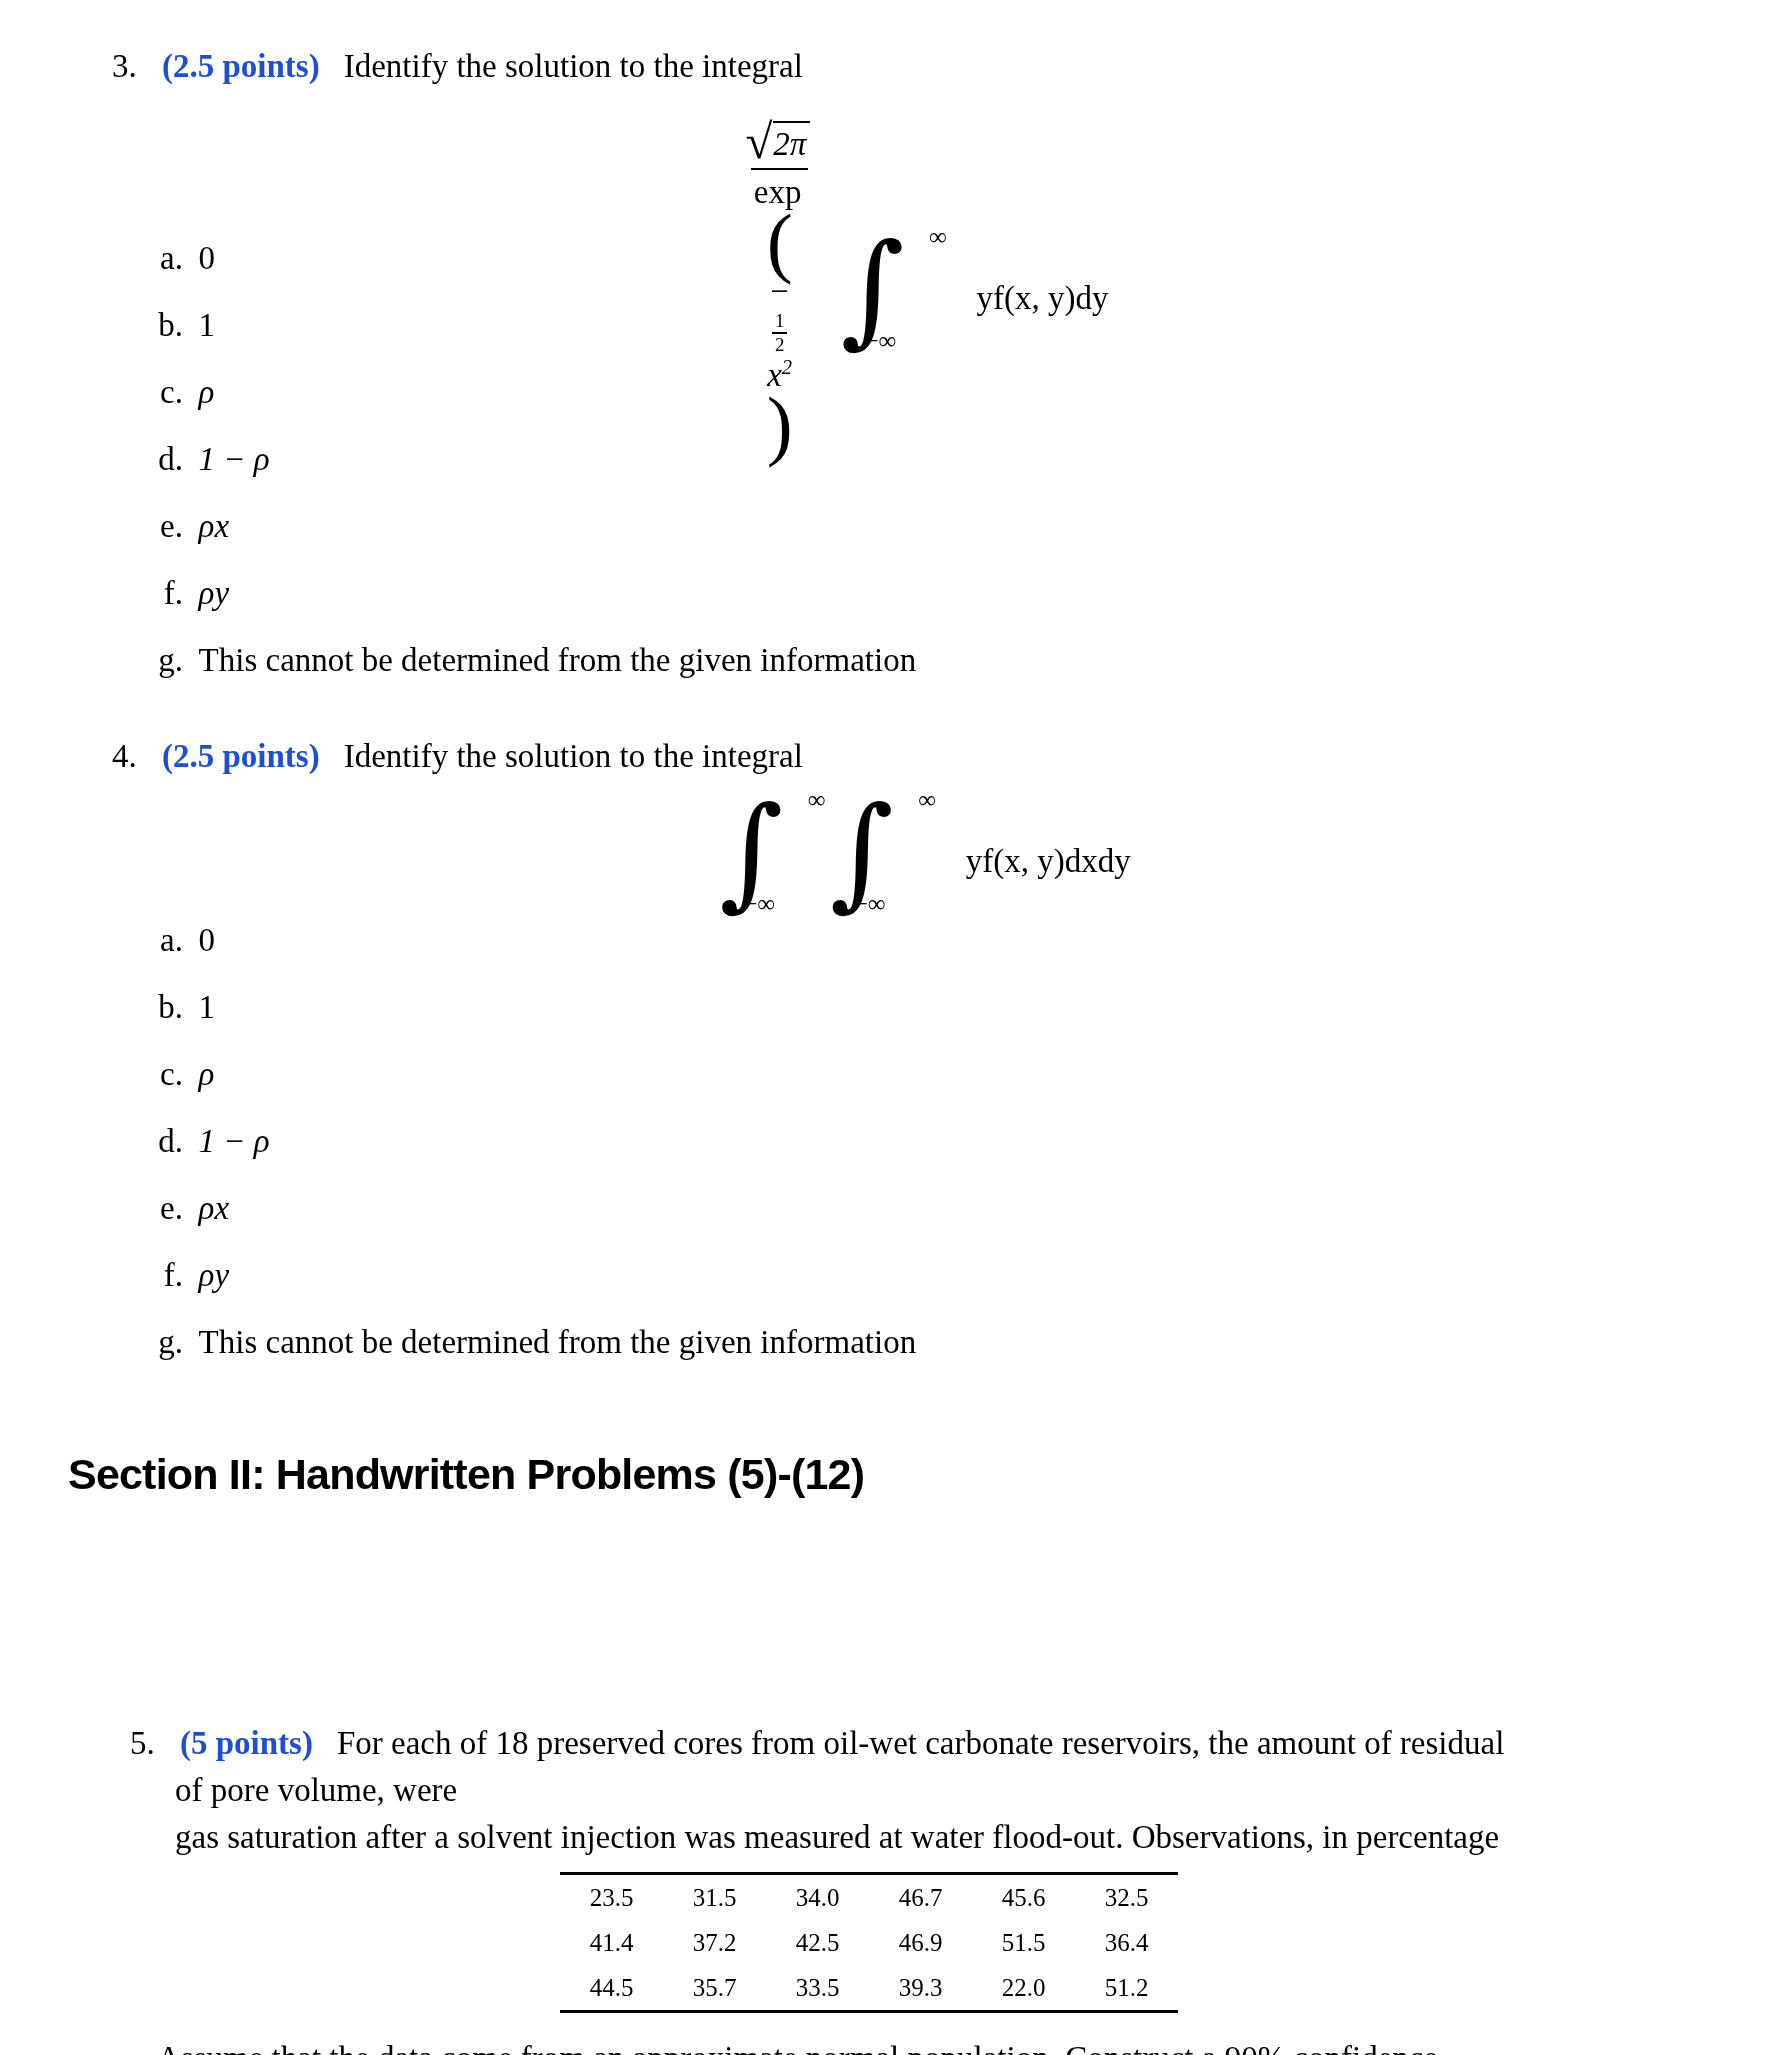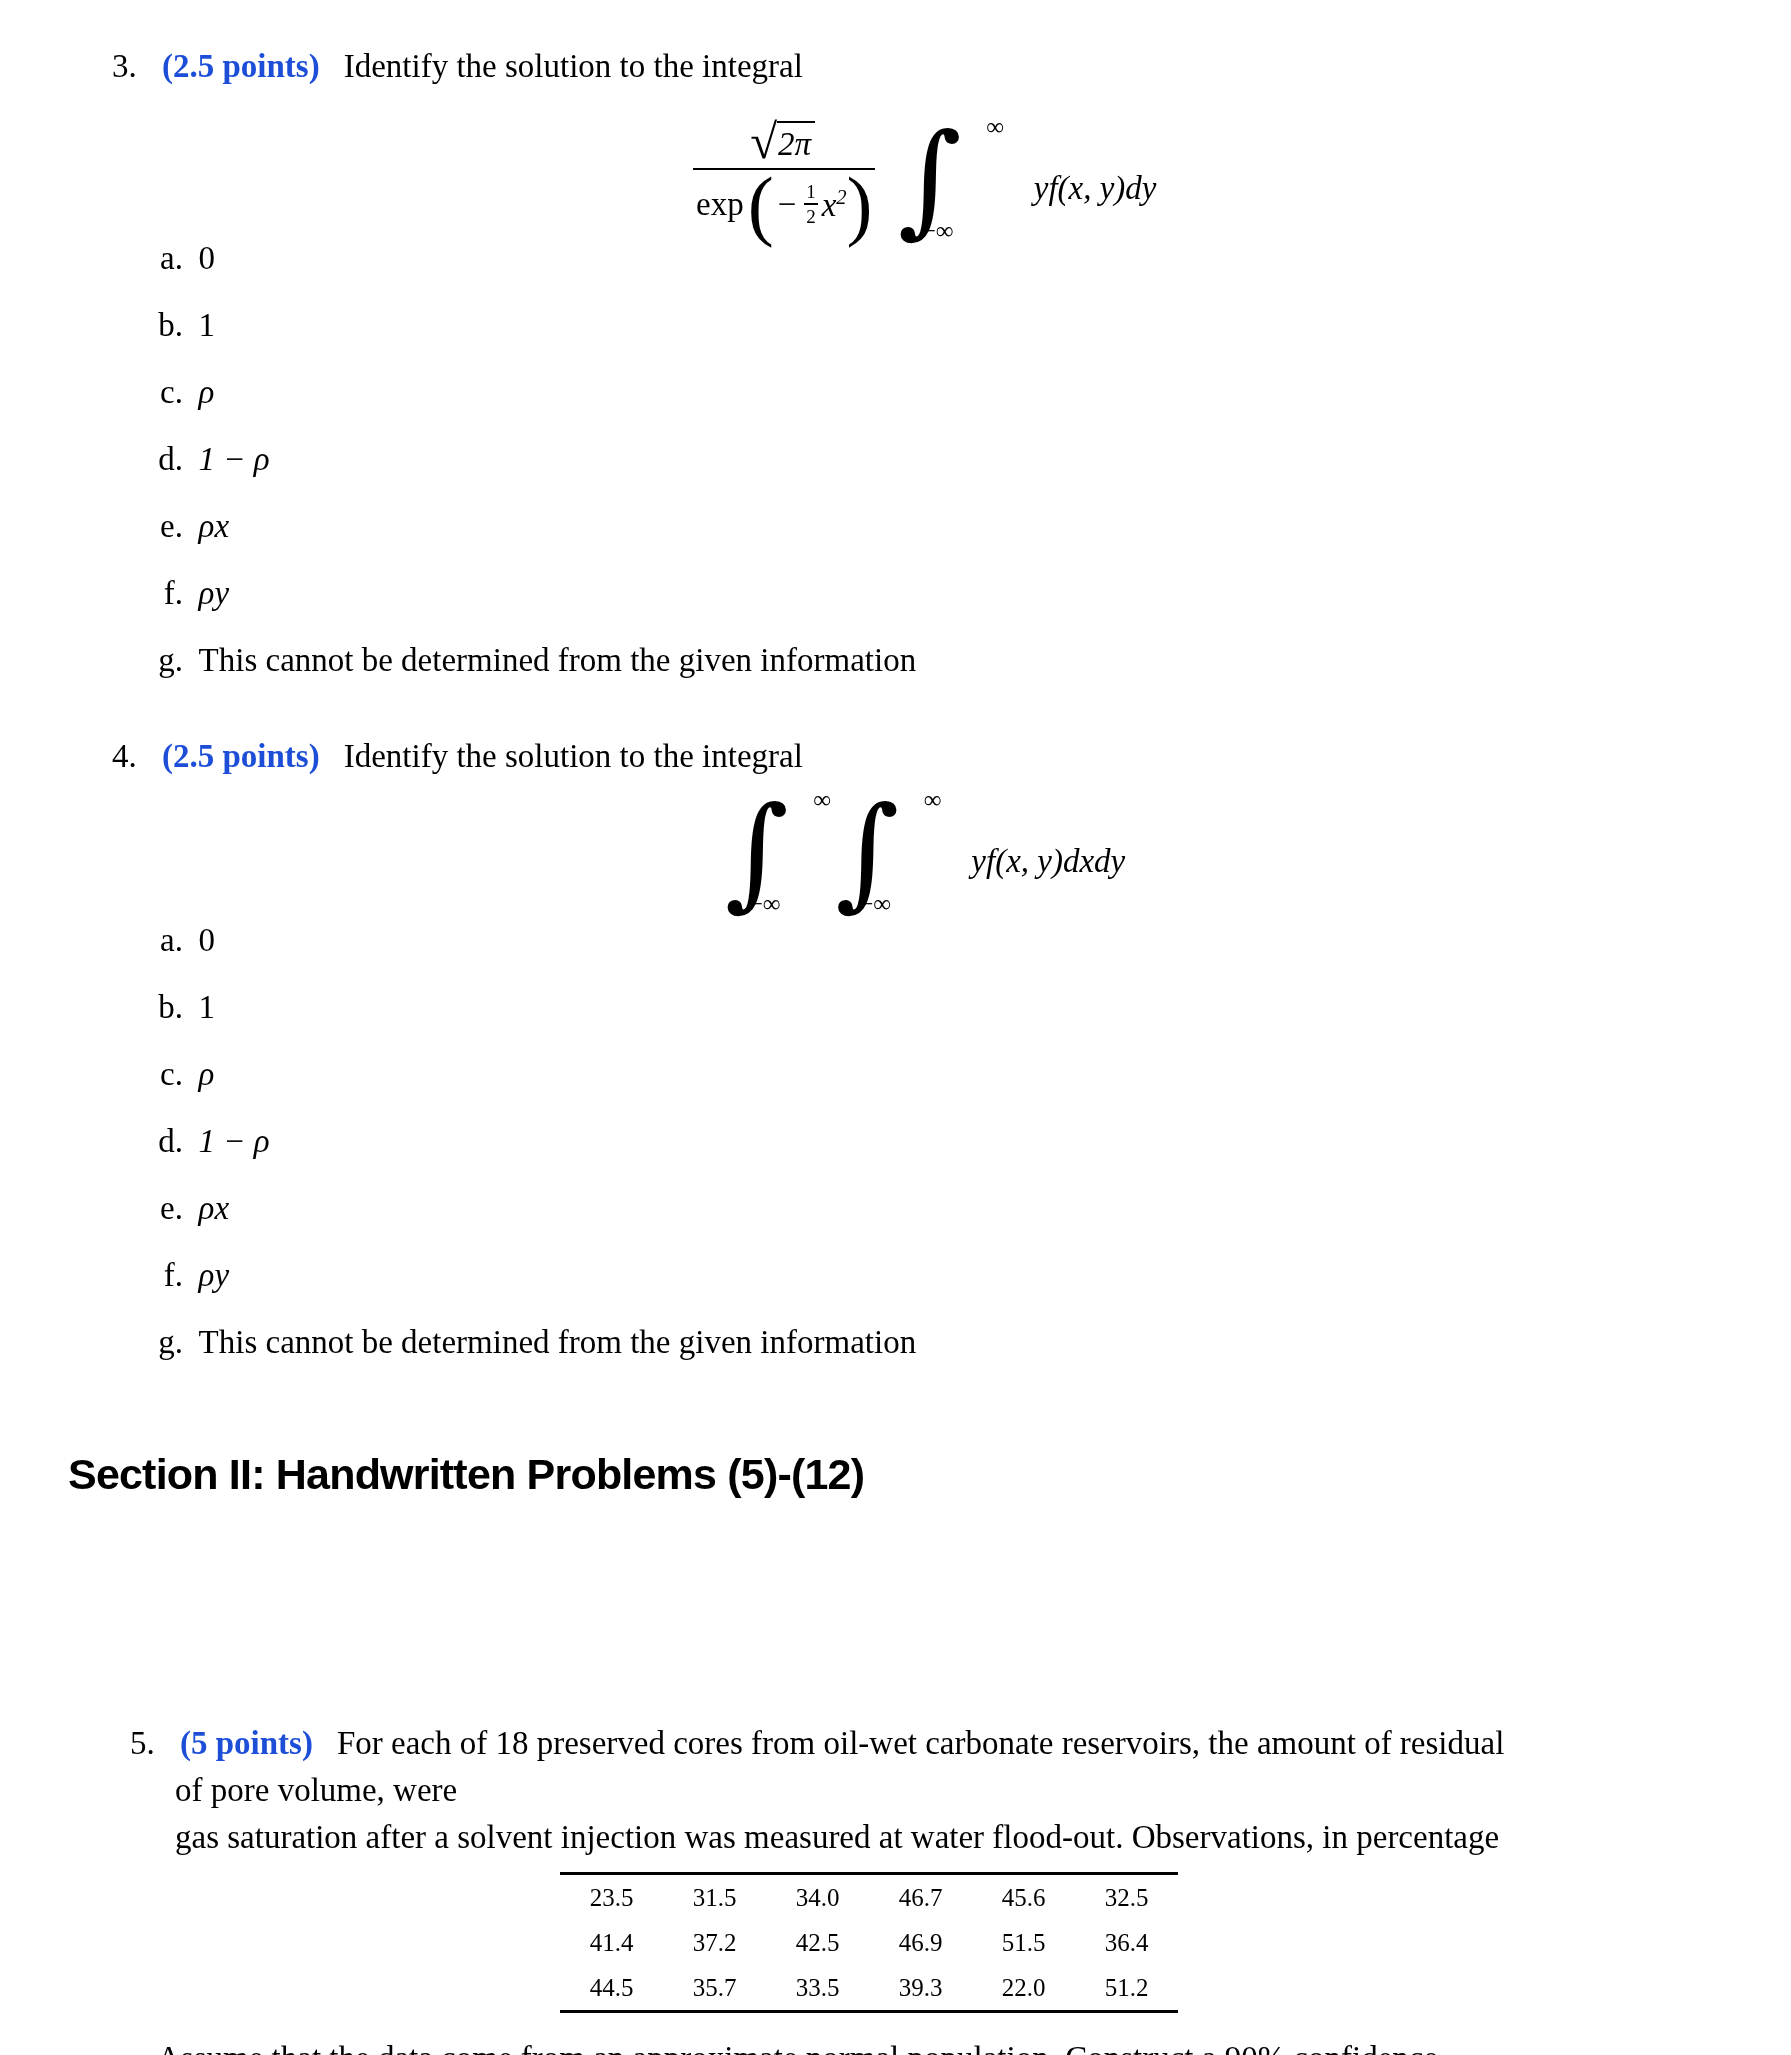--- a/index.html
+++ b/index.html
@@ -22,34 +22,34 @@
   .optrow{display:flex;margin-bottom:24px;}
   .optlabel{width:47px;text-align:right;flex:0 0 47px;}
   .opttext{margin-left:15.6px;}
   .mathit{font-style:italic;}
   
   .eq{width:1530px;display:flex;justify-content:center;align-items:center;}
   .frac{display:inline-flex;flex-direction:column;align-items:center;}
   .fracnum{display:flex;align-items:flex-end;justify-content:center;padding:0 7.4px 5px 4.1px;}
   .rad{font-size:49px;line-height:39px;transform:translateY(-1.6px);}
   .radicand{border-top:2.9px solid #000;padding:2.5px 4.1px 0 0.8px;font-style:italic;}
-  .fracden{border-top:2.9px solid #000;display:flex;align-items:center;justify-content:center;padding:4.1px 2.5px 0 2.5px;}
+  .fracden{border-top:2.9px solid #000;display:flex;align-items:center;justify-content:center;padding:4.1px 2.5px 0 2.5px;flex-direction:column;}
   .expword{margin-right:4.1px;}
   .bigparen{font-size:78px;line-height:62px;font-weight:normal;}
   .minus{margin:0 4.1px;}
   .sfrac{display:inline-flex;flex-direction:column;align-items:center;font-size:19px;line-height:22px;margin:0 3.3px;}
   .sfrac .sd{border-top:2.1px solid #000;padding:0.8px 2.5px 0 2.5px;}
   .sfrac .sn{padding:0 2.5px;}
   .xsq{font-style:italic;}
   .xsq sup{font-size:20.6px;vertical-align:super;}
   .intwrap{position:relative;display:inline-block;padding:0 39px 0 0;margin-left:22.6px;}
   .intsym{font-size:123px;line-height:103px;display:inline-block;font-family:"DejaVu Serif",serif;}
   .lim-up{position:absolute;top:-14px;right:-3.3px;font-size:25px;}
   .lim-lo{position:absolute;bottom:-15px;left:24px;font-size:25px;white-space:nowrap;}
-  .integrand{font-style:italic;margin-left:33px;white-space:nowrap;margin-top:20px;}
+  .integrand{margin-left:33px;white-space:nowrap;margin-top:20px;}
   
   #section-heading{
     font-family:"Liberation Sans", sans-serif;
     font-weight:bold;font-size:43px;letter-spacing:-0.8px;
     line-height:1.1;white-space:nowrap;
   }
   
   .para{line-height:47px;}
   .cont{padding-left:45px;}
   

